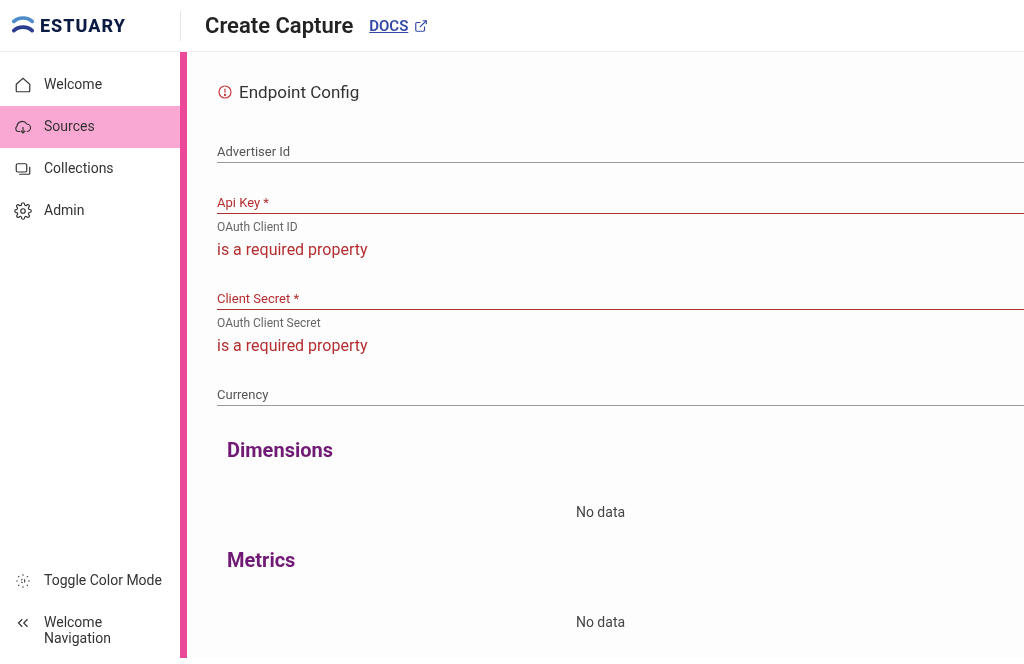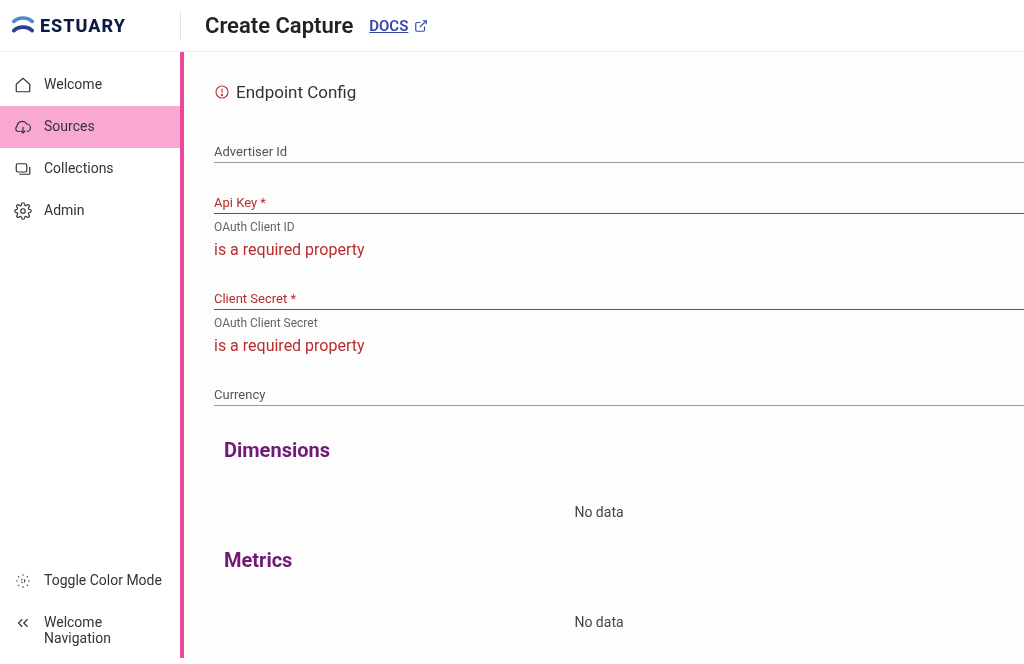--- a/index.html
+++ b/index.html
@@ -82,21 +82,21 @@
     }
     .nav-icon {
       width: 18px;
       height: 18px;
       flex-shrink: 0;
     }
     .nav-bottom { }
     .content-wrap {
       flex: 1;
       background: #fdfdfd;
-      border-left: 4px solid #ec4899;
+      border-left: 7px solid #ec4899;
       overflow: hidden;
       position: relative;
     }
     .content {
       padding: 30px 0 0 30px;
       height: 100%;
     }
     .section-heading {
       display: flex;
       align-items: center;

